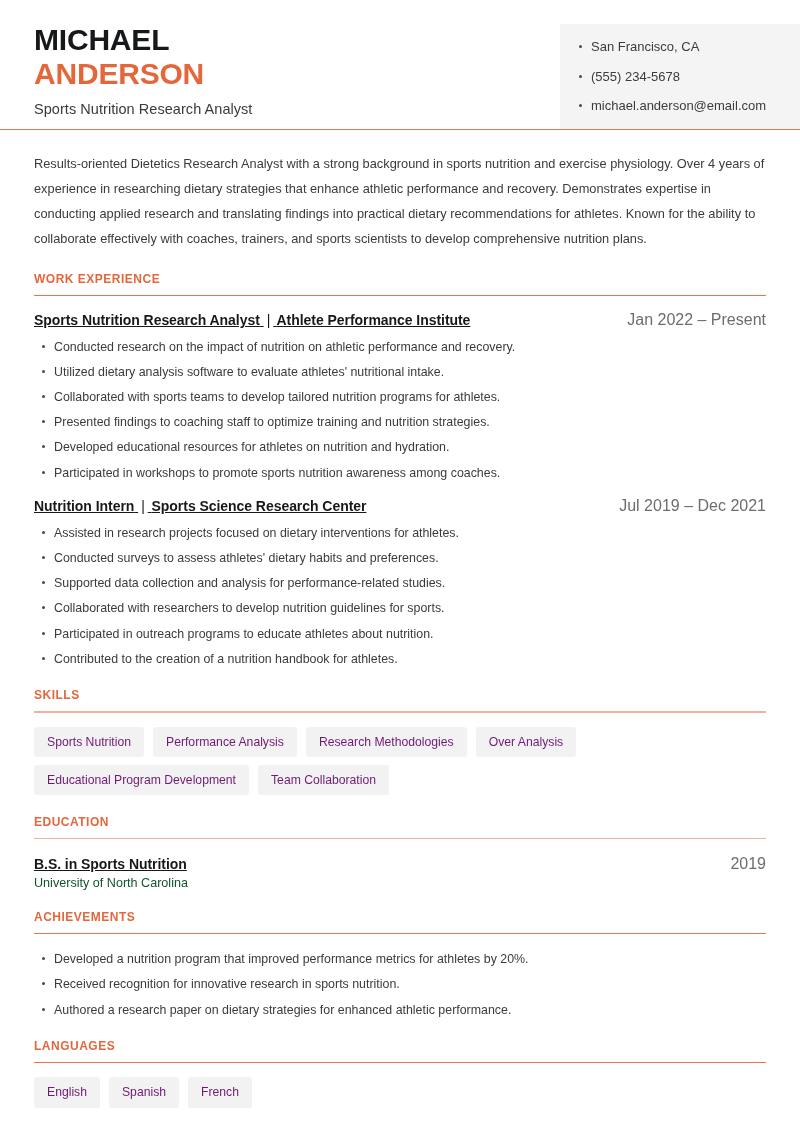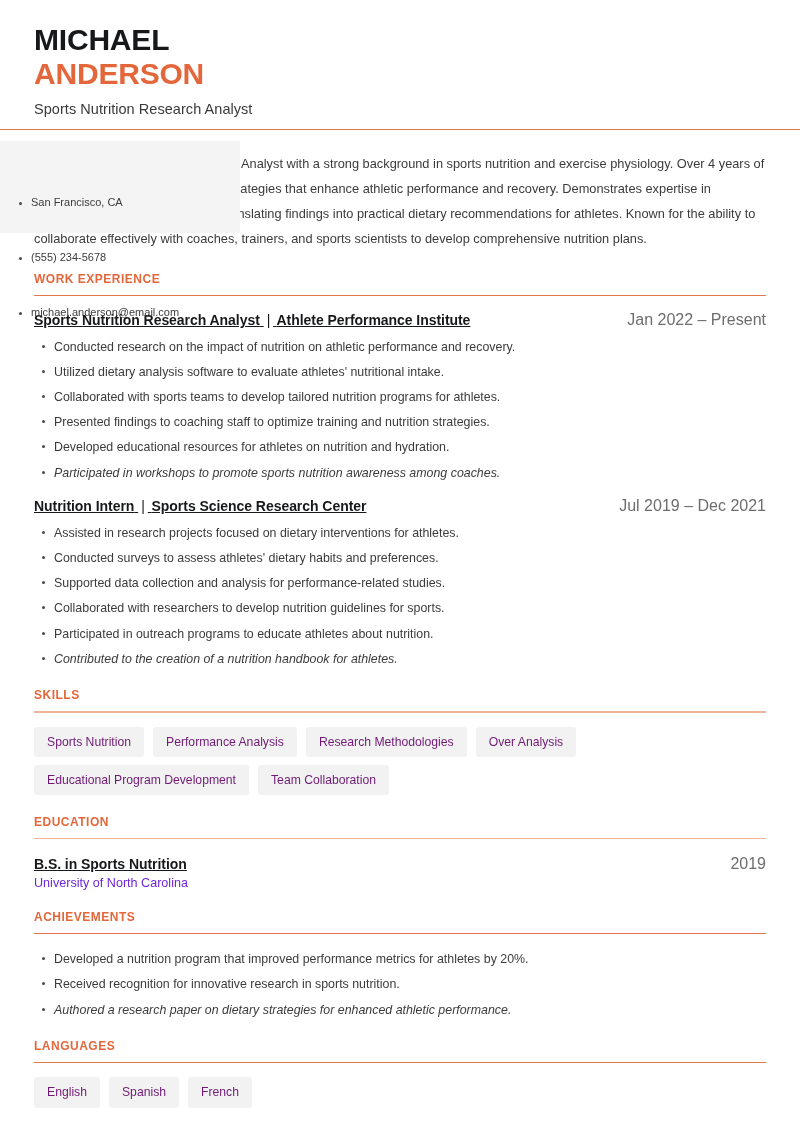--- a/index.html
+++ b/index.html
@@ -25,21 +25,20 @@
   
   .header {
     position: relative;
     height: 130px;
   }
   .header-inner {
     display: flex;
     justify-content: space-between;
     align-items: flex-start;
     height: 100%;
-    flex-direction: column;
   }
   .identity {
     padding: 23px 0 0 34px;
   }
   .name-line {
     font-size: 30px;
     font-weight: bold;
     letter-spacing: -0.2px;
     line-height: 1.12;
     text-transform: uppercase;
@@ -61,27 +60,26 @@
     box-sizing: border-box;
     min-height: 92px;
   }
   .contact-list {
     list-style: none;
     margin: 0;
     padding: 0 14px 0 30px;
   }
   .contact-list li {
     position: relative;
-    font-size: 11px;
+    font-size: 13px;
     color: #3c3c3c;
     line-height: 1.35;
     padding: 0 0 0 1px;
     margin-bottom: 12px;
     white-space: nowrap;
-    margin-top: 40px;
   }
   .contact-list li:last-child { margin-bottom: 0; }
   .contact-list li::before {
     content: "";
     position: absolute;
     left: -11px;
     top: 7px;
     width: 3px;
     height: 3px;
     border-radius: 50%;
@@ -146,37 +144,37 @@
   }
   .entry-date {
     font-size: 16px;
     color: #6d6d6d;
     white-space: nowrap;
     flex: none;
   }
   .entry-sub {
     margin-top: 3px;
     font-size: 12.6px;
-    color: #6d28d9;
+    color: #14532d;
   }
 
   ul.bullets {
     list-style: none;
     margin: 9px 0 0 0;
     padding: 0;
   }
   ul.bullets li {
     position: relative;
     font-size: 12.4px;
     line-height: 1.5;
     color: #3b3b3b;
     padding-left: 20px;
     margin-bottom: 6.5px;
   }
-  ul.bullets li:last-child { margin-bottom: 0; font-style: italic; }
+  ul.bullets li:last-child { margin-bottom: 0; }
   ul.bullets li::before {
     content: "";
     position: absolute;
     left: 8px;
     top: 7px;
     width: 3px;
     height: 3px;
     border-radius: 50%;
     background: #4a4a4a;
   }

